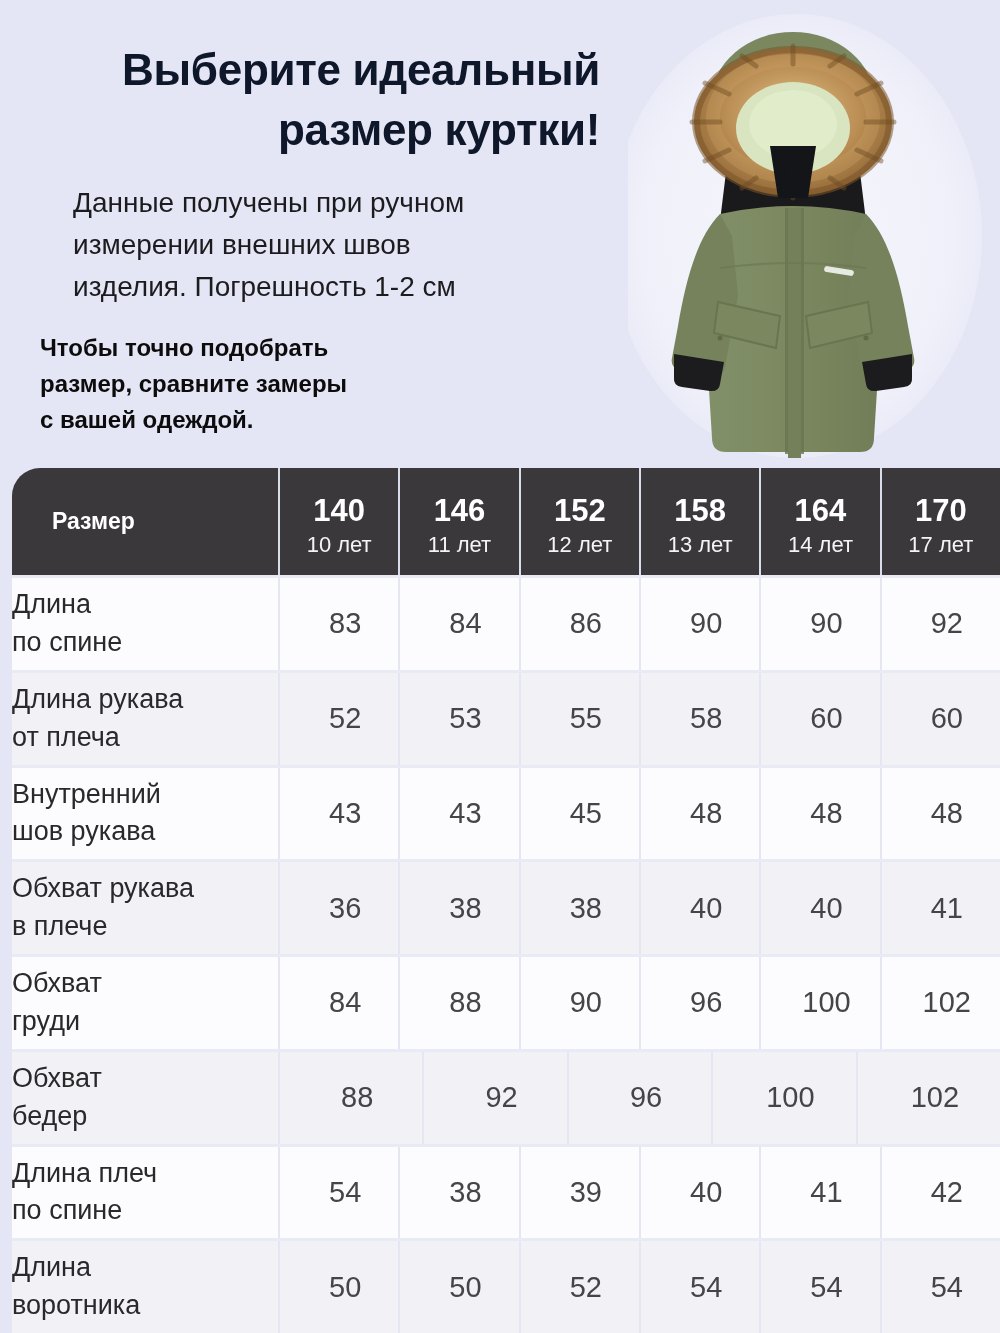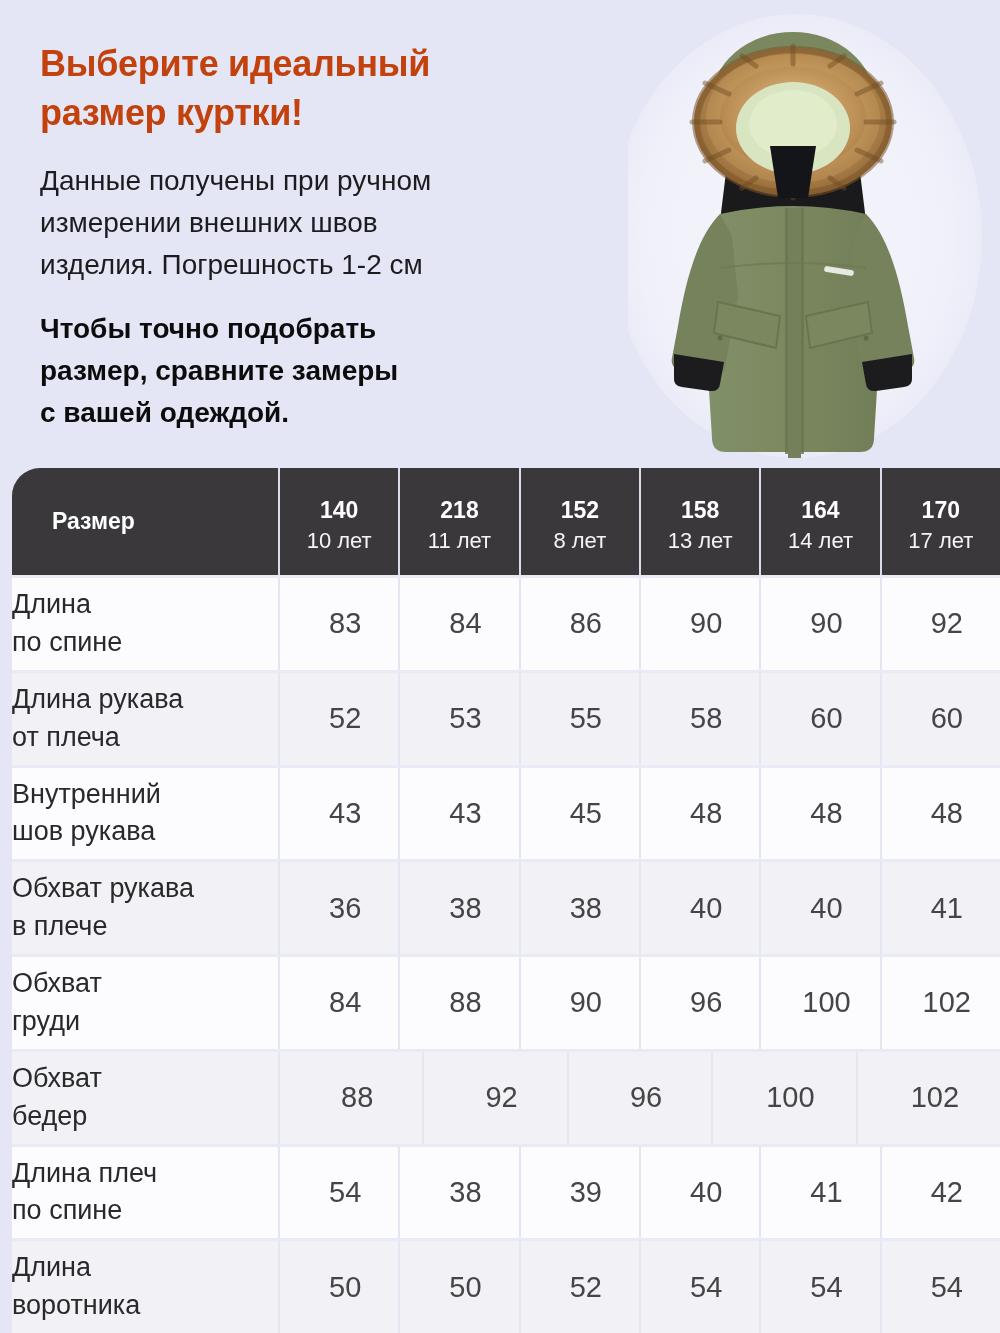--- a/index.html
+++ b/index.html
@@ -8,29 +8,29 @@
 
   .page {
     position:relative; width:1000px; height:1333px;
     background:#e4e6f5; overflow:hidden;
   }
 
   
   .hero { position:relative; height:468px; }
   .hero-text { position:absolute; left:40px; top:40px; width:560px; }
   .hero-title {
-    font-size:36px; font-weight:700; color:#c2410c;
-    line-height:1.36; white-space:pre-line; letter-spacing:-0.3px;
+    font-size:44px; font-weight:700; color:#0f172a;
+    line-height:1.36; white-space:pre-line; letter-spacing:-0.3px;text-align:right;
   }
   .hero-desc {
     margin-top:22px; font-size:28px; font-weight:400; color:#1c1c1e;
-    line-height:1.5; white-space:pre-line;
+    line-height:1.5; white-space:pre-line;margin-left:33px;
   }
   .hero-note {
-    margin-top:22px; font-size:28px; font-weight:700; color:#0c0c0c;
+    margin-top:22px; font-size:24px; font-weight:700; color:#0c0c0c;
     line-height:1.5; white-space:pre-line;
   }
   .jacket { position:absolute; right:0; top:6px; width:372px; height:456px; }
 
   
   .size-table {
     position:absolute; left:12px; right:0; top:468px; bottom:0;
     display:flex; flex-direction:column;
   }
   .thead {
@@ -38,21 +38,21 @@
     background:#3a383b; border-radius:28px 0 0 0; color:#ffffff;
   }
   .corner-cell {
     width:266px; flex:0 0 266px; display:flex; align-items:center;
     padding-left:40px; font-size:23px; font-weight:700;
   }
   .col-head {
     flex:1; display:flex; flex-direction:column; align-items:center;
     justify-content:center; border-left:2px solid #d9dcea;
   }
-  .col-size { font-size:23px; font-weight:700; line-height:1.15;margin-top:8px; }
+  .col-size { font-size:31px; font-weight:700; line-height:1.15;margin-top:8px; }
   .col-age  { font-size:22px; font-weight:400; color:#f4f4f6; margin-top:4px; }
 
   .tbody { flex:1; display:flex; flex-direction:column; }
   .row { flex:1; display:flex; border-top:3px solid #e8eaf5; }
   .row:nth-child(odd)  { background:#fcfcfe; }
   .row:nth-child(even) { background:#f1f1f6; }
   .row-label {
     width:266px; flex:0 0 266px; display:flex; align-items:center;
     font-size:27px; color:#29292b; line-height:1.4;
     white-space:pre-line;
@@ -156,26 +156,26 @@
 
   <div class="size-table">
 
     <div class="thead">
       <div class="corner-cell">Размер</div>
       <div class="col-head">
         <span class="col-size">140</span>
         <span class="col-age">10 лет</span>
       </div>
       <div class="col-head">
-        <span class="col-size">218</span>
+        <span class="col-size">146</span>
         <span class="col-age">11 лет</span>
       </div>
       <div class="col-head">
         <span class="col-size">152</span>
-        <span class="col-age">8 лет</span>
+        <span class="col-age">12 лет</span>
       </div>
       <div class="col-head">
         <span class="col-size">158</span>
         <span class="col-age">13 лет</span>
       </div>
       <div class="col-head">
         <span class="col-size">164</span>
         <span class="col-age">14 лет</span>
       </div>
       <div class="col-head">

